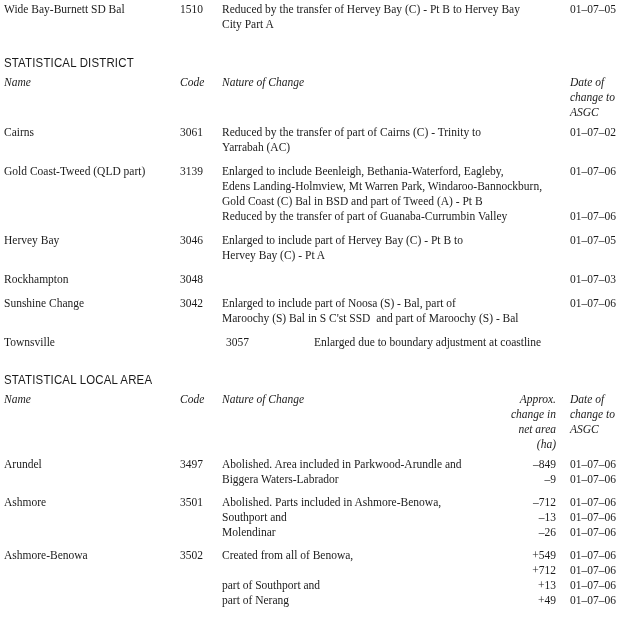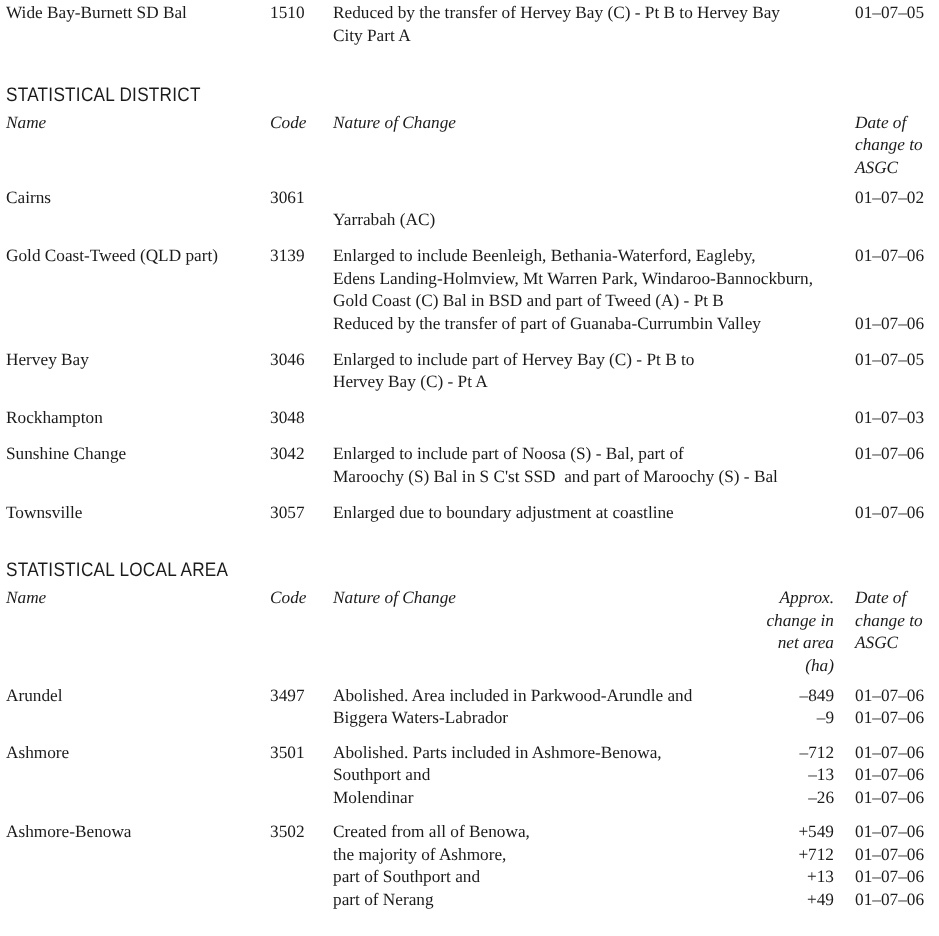--- a/index.html
+++ b/index.html
@@ -37,21 +37,21 @@
     letter-spacing: 0.2px;
     transform: scaleX(0.88);
     transform-origin: 0 50%;
     white-space: nowrap;
   }
   #heading-sla { margin-top: 22px; }
 
   .hdr { margin-top: 5px; }
   .rows { margin-top: 5px; }
   .rows1 .trow { margin-bottom: 9px; }
-  .rows1 .trow:last-child { margin-bottom: 12px; }
+  .rows1 .trow:last-child { margin-bottom: 12px; gap: 46px; }
   .rows2 .trow { margin-bottom: 8px; }
   .rows2 .trow:last-child { margin-bottom: 0; }
 </style>
 </head>
 <body>
 
 <div class="page">
 
   <div class="trow toprow">
     <div class="c-name">Wide Bay-Burnett SD Bal</div>
@@ -70,20 +70,21 @@
     <div class="c-date">Date of</div>
     <div class="c-date">change to</div>
     <div class="c-date">ASGC</div>
   </div>
 
   <div class="rows rows1">
 
     <div class="trow">
       <div class="c-name">Cairns</div>
       <div class="c-code">3061</div>
+      <div class="c-natw">Reduced by the transfer of part of Cairns (C) - Trinity to</div>
       <div class="c-date">01–07–02</div>
       <div class="c-natw">Yarrabah (AC)</div>
     </div>
 
     <div class="trow">
       <div class="c-name">Gold Coast-Tweed (QLD part)</div>
       <div class="c-code">3139</div>
       <div class="c-natw">Enlarged to include Beenleigh, Bethania-Waterford, Eagleby,</div>
       <div class="c-date">01–07–06</div>
       <div class="c-natw">Edens Landing-Holmview, Mt Warren Park, Windaroo-Bannockburn,</div>
@@ -164,21 +165,20 @@
       <div class="c-area">–26</div>
       <div class="c-date">01–07–06</div>
     </div>
 
     <div class="trow">
       <div class="c-name">Ashmore-Benowa</div>
       <div class="c-code">3502</div>
       <div class="c-nat">Created from all of Benowa,</div>
       <div class="c-area">+549</div>
       <div class="c-date">01–07–06</div>
-      <div class="c-nat">the majority of Ashmore,</div>
       <div class="c-area">+712</div>
       <div class="c-date">01–07–06</div>
       <div class="c-nat">part of Southport and</div>
       <div class="c-area">+13</div>
       <div class="c-date">01–07–06</div>
       <div class="c-nat">part of Nerang</div>
       <div class="c-area">+49</div>
       <div class="c-date">01–07–06</div>
     </div>
 

